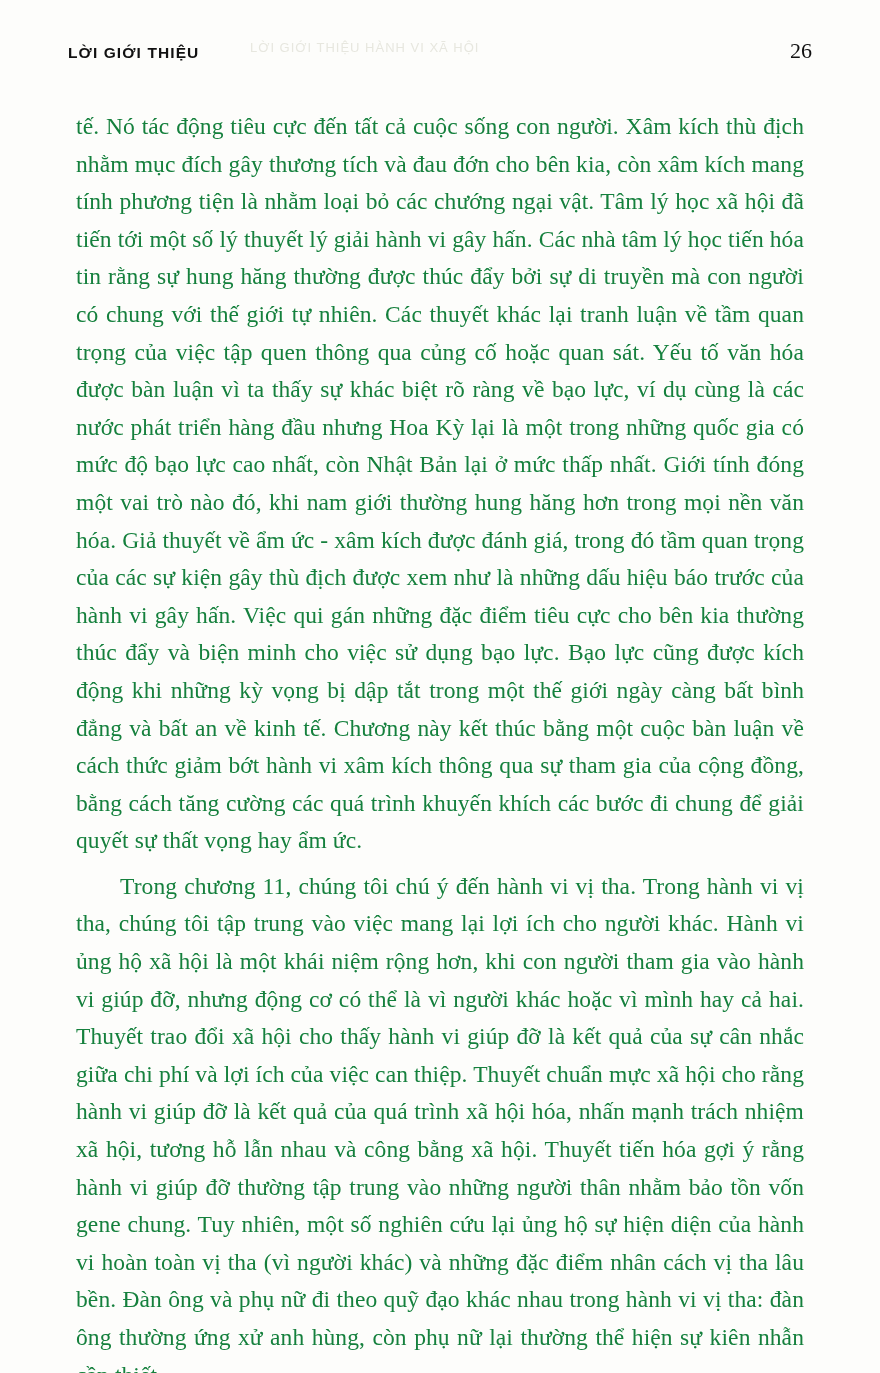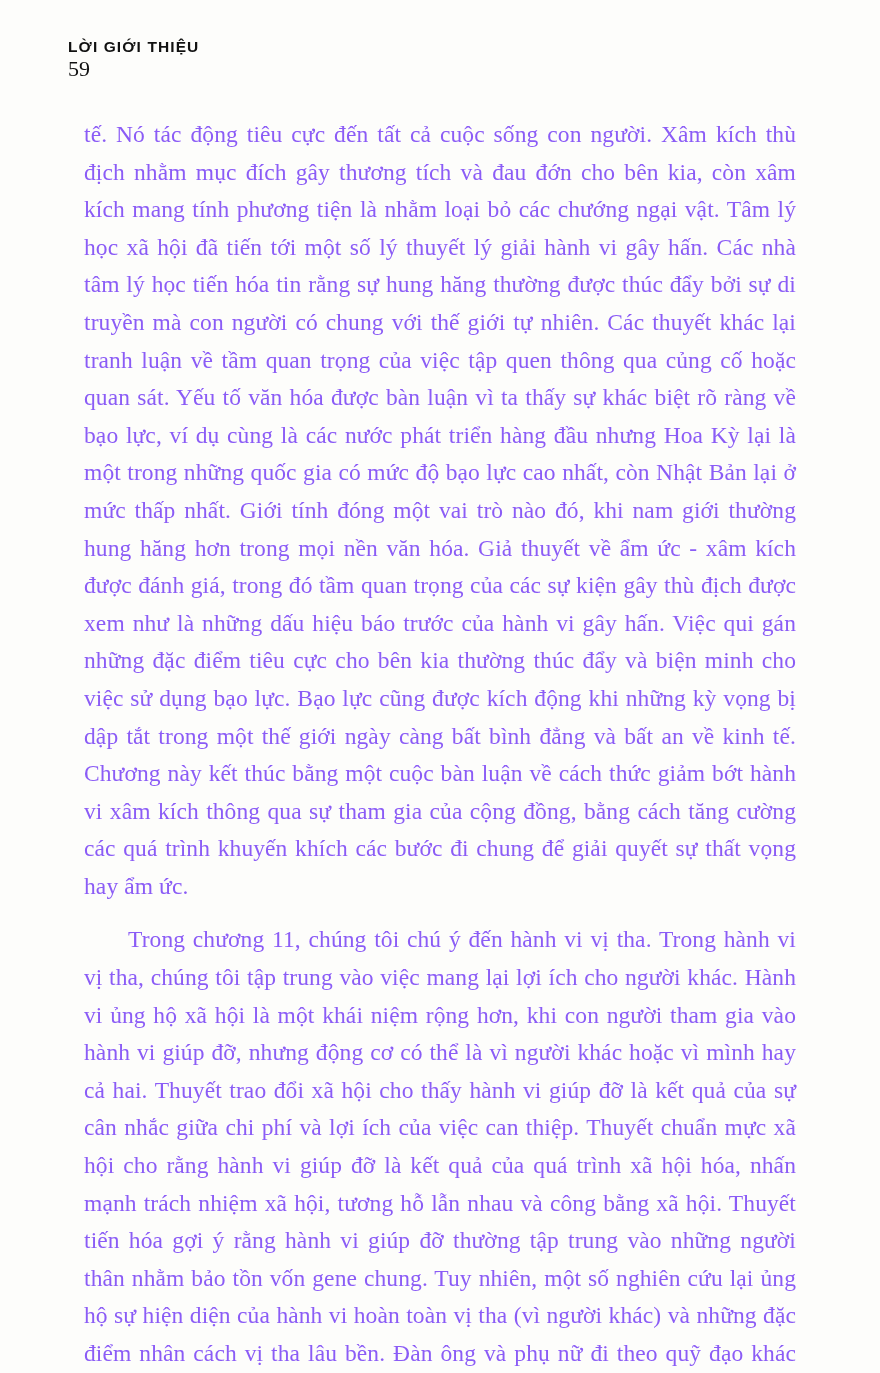--- a/index.html
+++ b/index.html
@@ -23,21 +23,20 @@
     background: #fdfdfb;
   }
   .header {
     position: absolute;
     top: 38px;
     left: 68px;
     width: 744px;
     display: flex;
     align-items: baseline;
     justify-content: space-between;
-    flex-direction: column;
   }
   .header-title {
     font-family: "Liberation Sans", sans-serif;
     font-size: 15.5px;
     letter-spacing: 1.1px;
     font-weight: 600;
     color: #111;
   }
   .header-page-number {
     font-family: "Liberation Serif", serif;
@@ -57,47 +56,48 @@
     overflow: hidden;
     user-select: none;
   }
   .body-text {
     position: absolute;
     top: 100px;
     left: 68px;
     width: 744px;
   }
   p {
-    margin: 16px;
+    margin: 8px;
     font-size: 23.5px;
     line-height: 37.6px;
     text-align: justify;
     text-justify: inter-word;
     letter-spacing: 0.1px;
-    color: #8b5cf6;
+    color: #15803d;
     hyphens: none;
   }
   p.indent {
     text-indent: 44px;
   }
   p + p {
     margin-top: 0;
   }
   .em {
   }
 </style>
 </head>
 <body>
 
 <div class="page">
 
+  <div class="header-ghost">LỜI GIỚI THIỆU  HÀNH VI XÃ HỘI</div>
 
   <div class="header">
     <div class="header-title">LỜI GIỚI THIỆU</div>
-    <div class="header-page-number">59</div>
+    <div class="header-page-number">26</div>
   </div>
 
   <div class="body-text">
     <p id="para-1">tế. Nó tác động tiêu cực đến tất cả cuộc sống con người. Xâm kích thù địch nhằm mục đích gây thương tích và đau đớn cho bên kia, còn xâm kích mang tính phương tiện là nhằm loại bỏ các chướng ngại vật. Tâm lý học xã hội đã tiến tới một số lý thuyết lý giải hành vi gây hấn. Các nhà tâm lý học tiến hóa tin rằng sự hung hăng thường được thúc đẩy bởi sự di truyền mà con người có chung với thế giới tự nhiên. Các thuyết khác lại tranh luận về tầm quan trọng của việc tập quen thông qua củng cố hoặc quan sát. Yếu tố văn hóa được bàn luận vì ta thấy sự khác biệt rõ ràng về bạo lực, ví dụ cùng là các nước phát triển hàng đầu nhưng Hoa Kỳ lại là một trong những quốc gia có mức độ bạo lực cao nhất, còn Nhật Bản lại ở mức thấp nhất. Giới tính đóng một vai trò nào đó, khi nam giới thường hung hăng hơn trong mọi nền văn hóa. Giả thuyết về ẩm ức - xâm kích được đánh giá, trong đó tầm quan trọng của các sự kiện gây thù địch được xem như là những dấu hiệu báo trước của hành vi gây hấn. Việc qui gán những đặc điểm tiêu cực cho bên kia thường thúc đẩy và biện minh cho việc sử dụng bạo lực. Bạo lực cũng được kích động khi những kỳ vọng bị dập tắt trong một thế giới ngày càng bất bình đẳng và bất an về kinh tế. Chương này kết thúc bằng một cuộc bàn luận về cách thức giảm bớt hành vi xâm kích thông qua sự tham gia của cộng đồng, bằng cách tăng cường các quá trình khuyến khích các bước đi chung để giải quyết sự thất vọng hay ẩm ức.</p>
     <p class="indent" id="para-2">Trong <span class="em">chương 11</span>, chúng tôi chú ý đến hành vi vị tha. Trong hành vi vị tha, chúng tôi tập trung vào việc mang lại lợi ích cho người khác. Hành vi ủng hộ xã hội là một khái niệm rộng hơn, khi con người tham gia vào hành vi giúp đỡ, nhưng động cơ có thể là vì người khác hoặc vì mình hay cả hai. Thuyết trao đổi xã hội cho thấy hành vi giúp đỡ là kết quả của sự cân nhắc giữa chi phí và lợi ích của việc can thiệp. Thuyết chuẩn mực xã hội cho rằng hành vi giúp đỡ là kết quả của quá trình xã hội hóa, nhấn mạnh trách nhiệm xã hội, tương hỗ lẫn nhau và công bằng xã hội. Thuyết tiến hóa gợi ý rằng hành vi giúp đỡ thường tập trung vào những người thân nhằm bảo tồn vốn gene chung. Tuy nhiên, một số nghiên cứu lại ủng hộ sự hiện diện của hành vi hoàn toàn vị tha (vì người khác) và những đặc điểm nhân cách vị tha lâu bền. Đàn ông và phụ nữ đi theo quỹ đạo khác nhau trong hành vi vị tha: đàn ông thường ứng xử anh hùng, còn phụ nữ lại thường thể hiện sự kiên nhẫn cần thiết</p>
   </div>
 
 </div>
 
 </body></html>

